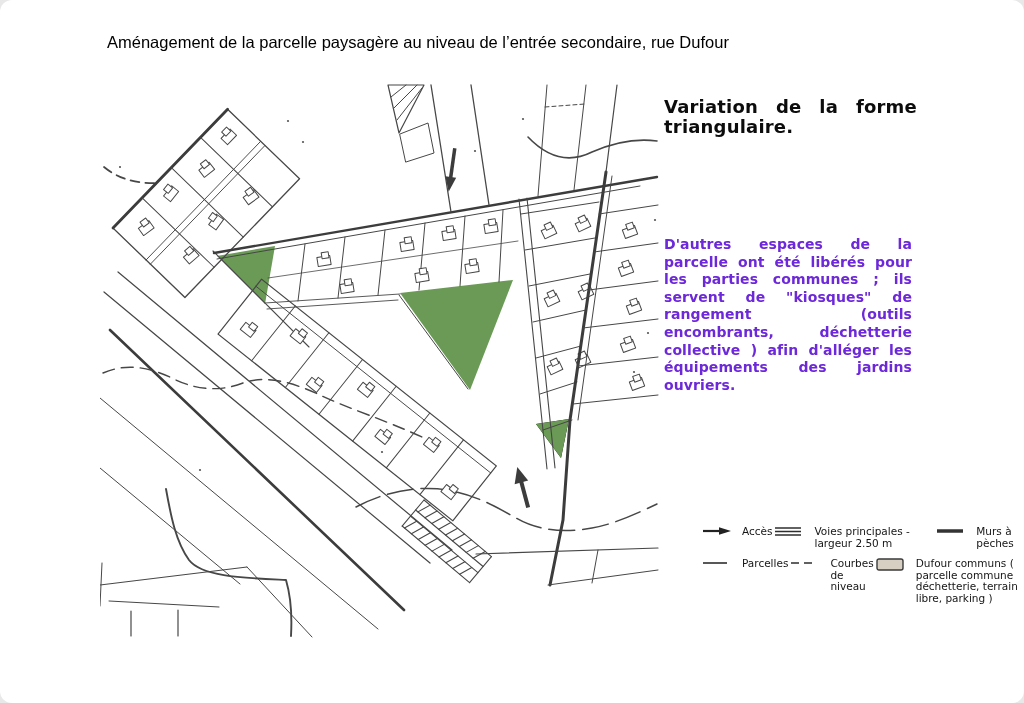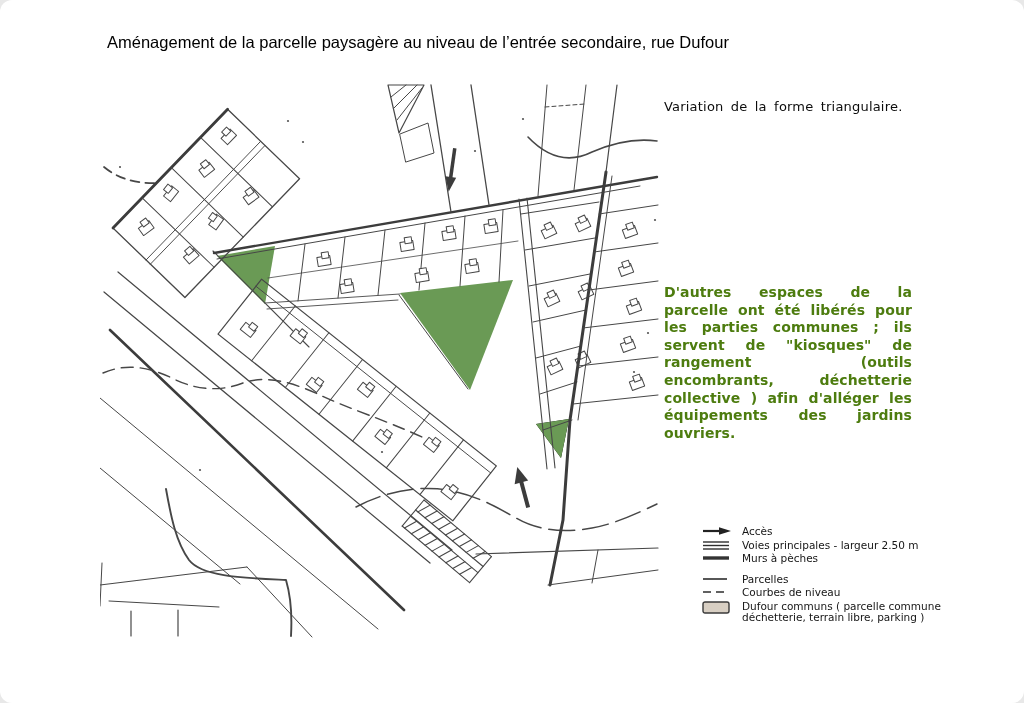--- a/index.html
+++ b/index.html
@@ -1,27 +1,27 @@
 <!DOCTYPE html>
 <html><head>
 <meta charset="utf-8">
 <style>
   html,body{margin:0;padding:0;background:#e8e8e8;}
   .page{position:relative;width:1024px;height:703px;background:#ffffff;overflow:hidden;
         font-family:"DejaVu Sans",sans-serif;color:#111;border-radius:12px;}
   .title{position:absolute;left:107px;top:33px;font-family:"Liberation Sans",sans-serif;
          font-size:16.5px;color:#000;white-space:nowrap;}
-  .caption-heading{position:absolute;left:664px;top:97px;width:253px;font-size:13px;
-         font-weight:normal;color:#0c0c0c;text-align:justify;line-height:20px;
+  .caption-heading{position:absolute;left:664px;top:97px;width:253px;font-size:18px;
+         font-weight:bold;color:#0c0c0c;text-align:justify;line-height:20px;
          word-spacing:3px;letter-spacing:.2px;}
   .caption-body{position:absolute;left:664px;top:236px;width:248px;font-size:14px;
-         font-weight:bold;color:#4d7c0f;text-align:justify;line-height:17.6px;
-         word-spacing:2px;letter-spacing:.1px;margin-top:48px;}
+         font-weight:bold;color:#6d28d9;text-align:justify;line-height:17.6px;
+         word-spacing:2px;letter-spacing:.1px;}
   .legend{position:absolute;left:702px;top:526px;width:320px;font-size:10.5px;color:#151515;}
-  .lgroup{display:flex;flex-direction:column;gap:2px;}
+  .lgroup{display:flex;gap:2px;}
   .lgroup + .lgroup{margin-top:9px;}
   .lrow{display:flex;align-items:flex-start;gap:4px;}
   .licon{flex:0 0 36px;width:36px;padding-top:0px;}
   .llabel{max-width:218px;line-height:11.5px;}
   svg{display:block;}
   .map{position:absolute;left:100px;top:80px;}
 </style>
 </head>
 <body>
 

